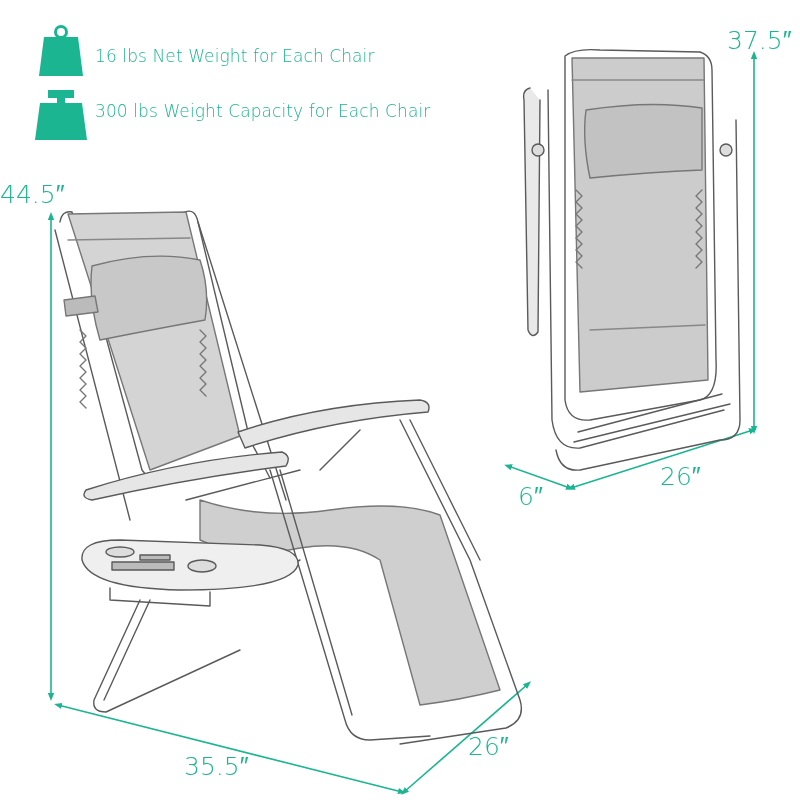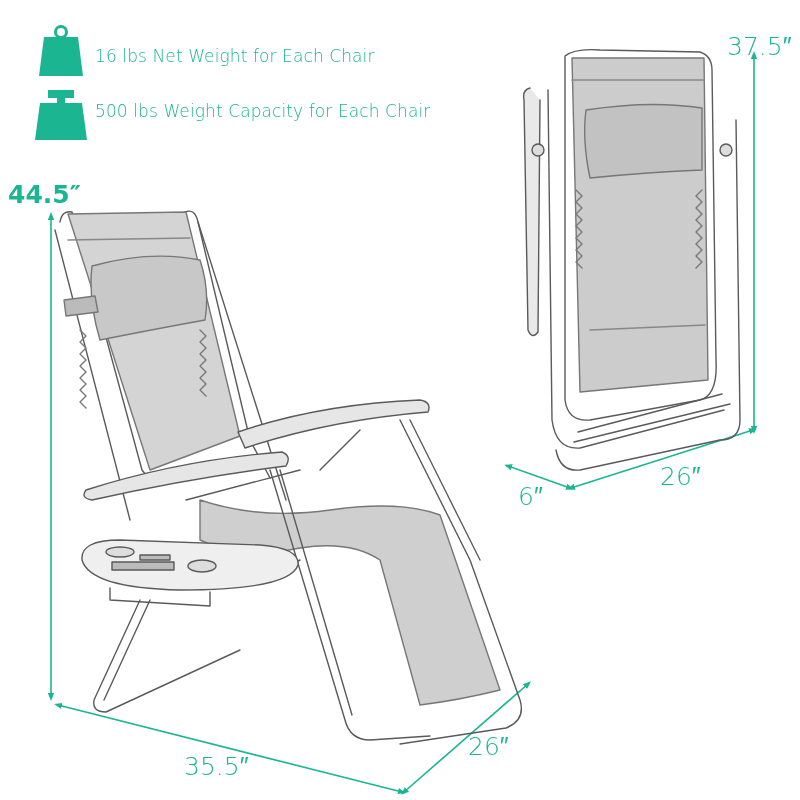--- a/index.html
+++ b/index.html
@@ -22,26 +22,26 @@
 </div>
 <div class="abs spec-text teal" style="left:95px;top:46px;">16 lbs Net Weight for Each Chair</div>
 
 <div class="abs" style="left:33px;top:88px;">
   <svg width="56" height="56" viewBox="0 0 56 56" style="position:relative;">
     <rect x="15" y="2" width="26" height="8" fill="#1bb592"></rect>
     <rect x="24" y="9" width="8" height="6" fill="#1bb592"></rect>
     <polygon points="7,15 49,15 54,52 2,52" fill="#1bb592"></polygon>
   </svg>
 </div>
-<div class="abs spec-text teal" style="left:95px;top:101px;">500 lbs Weight Capacity for Each Chair</div>
+<div class="abs spec-text teal" style="left:95px;top:101px;">300 lbs Weight Capacity for Each Chair</div>
 
-<div class="abs dim-label" style="left:8px;top:180px;font-weight:bold;">44.5″</div>
+<div class="abs dim-label" style="left:0px;top:180px;">44.5″</div>
 <div class="abs dim-label" style="left:184px;top:752px;">35.5″</div>
 <div class="abs dim-label" style="left:468px;top:732px;">26″</div>
-<div class="abs dim-label" style="left:727px;top:32px;text-align:center;">37.5″</div>
+<div class="abs dim-label" style="left:727px;top:26px;text-align:center;">37.5″</div>
 <div class="abs dim-label" style="left:660px;top:462px;">26″</div>
 <div class="abs dim-label" style="left:518px;top:482px;">6″</div>
 
 <svg width="800" height="800" viewBox="0 0 800 800">
   <defs>
     <marker id="arr" viewBox="0 0 10 10" refX="5" refY="5" markerWidth="5" markerHeight="5" orient="auto-start-reverse">
       <path d="M0,1 L10,5 L0,9 z" fill="#1bb592"></path>
     </marker>
   </defs>
   <g stroke="#1bb592" stroke-width="1.6" fill="none">

